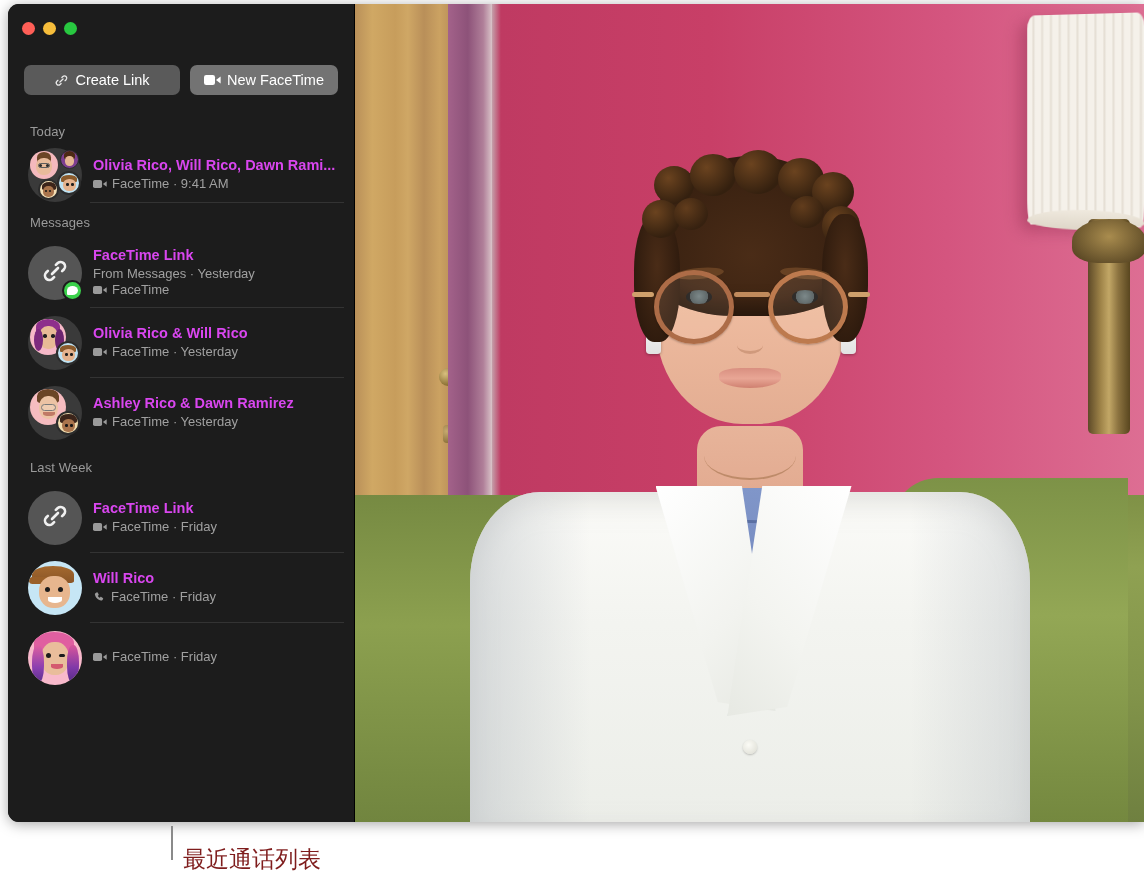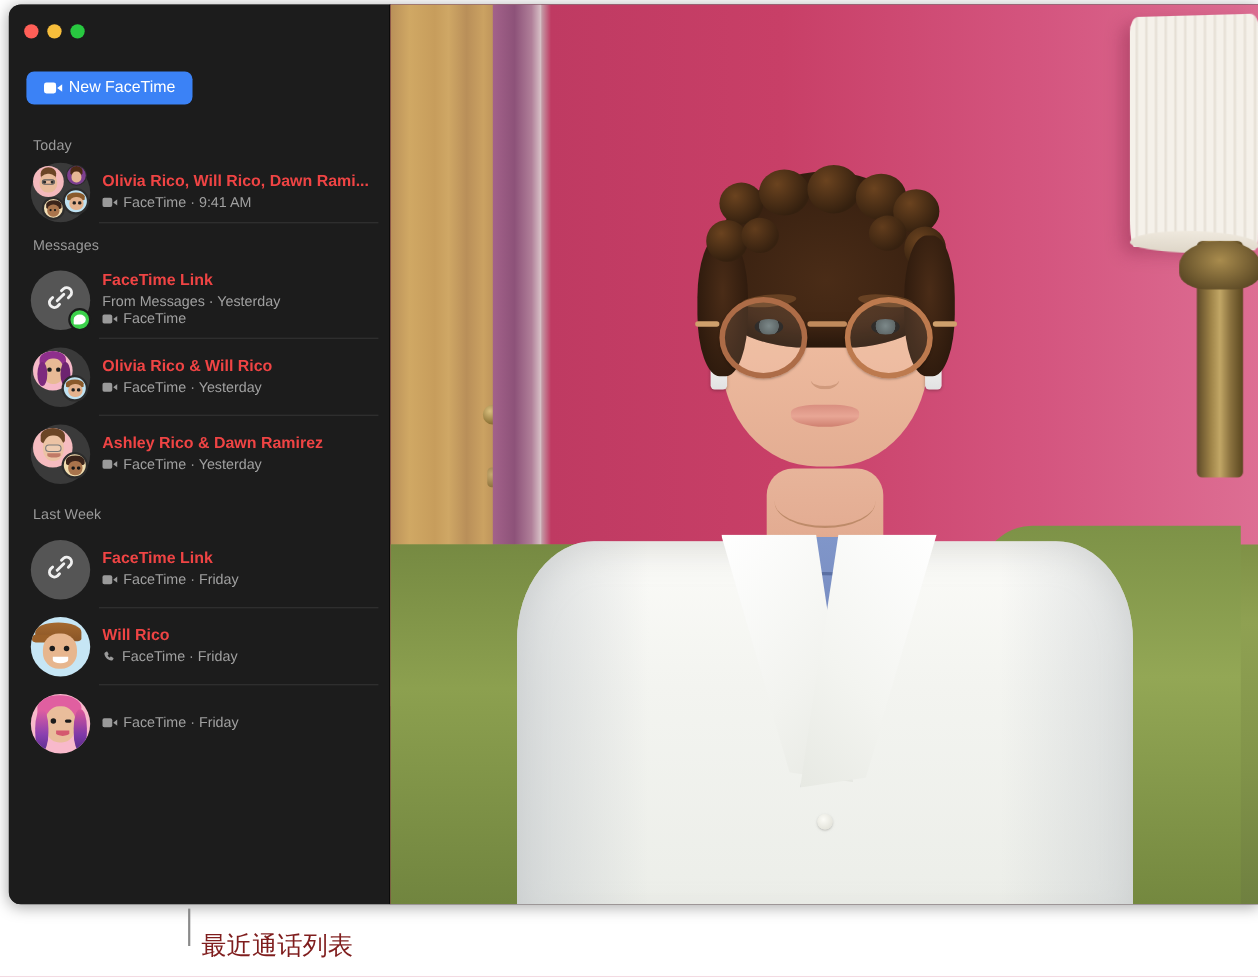--- a/index.html
+++ b/index.html
@@ -75,21 +75,21 @@
     gap: 6px;
     font-size: 14.5px;
     font-weight: 500;
     color: #fff;
     cursor: pointer;
     padding: 0 14px;
     font-family: "Liberation Sans", sans-serif;
     white-space: nowrap;
   }
   #create-link-btn { background: #5a5a5a; width: 161px; }
-  #new-facetime-btn { background: #3b82f6; width: 151px; }
+  #new-facetime-btn { background: #737373; width: 151px; }
 
   .icon-svg { display: block; }
 
   
   #call-list {
     position: absolute;
     left: 0; top: 108px;
     width: 100%;
     bottom: 0;
     overflow: hidden;
@@ -137,21 +137,21 @@
   .av-base {
     left: 0; top: 0; width: 54px; height: 54px;
     background: #3a3a3a;
   }
 
   .row-text { min-width: 0; flex: 1; padding-bottom: 2px; }
 
   .row-title {
     font-size: 14.5px;
     font-weight: bold;
-    color: #ef4444;
+    color: #d946ef;
     white-space: nowrap;
     overflow: hidden;
     text-overflow: ellipsis;
     line-height: 18px;
     margin-bottom: 2px;
   }
   .row-sub {
     font-size: 13px;
     color: #a0a0a0;
     line-height: 16px;
@@ -484,20 +484,30 @@
 
   <div id="sidebar">
 
     <div class="traffic-lights">
       <span class="tl red"></span>
       <span class="tl yellow"></span>
       <span class="tl green"></span>
     </div>
 
     <div id="toolbar">
+      <button class="tb-btn" id="create-link-btn">
+        <span class="sub-icon">
+          <svg class="icon-svg" width="15" height="15" viewBox="0 0 24 24" fill="none" stroke="#e8e8e8" stroke-width="2" stroke-linecap="round">
+            <path d="M9.5 14.5 14.5 9.5"></path>
+            <path d="M12.6 7.2l1.6-1.6a3.6 3.6 0 0 1 5.1 5.1l-1.6 1.6"></path>
+            <path d="M11.4 16.8l-1.6 1.6a3.6 3.6 0 0 1-5.1-5.1l1.6-1.6"></path>
+          </svg>
+        </span>
+        <span>Create Link</span>
+      </button>
 
       <button class="tb-btn" id="new-facetime-btn">
         <span class="sub-icon">
           <svg class="icon-svg" width="17" height="12" viewBox="0 0 17 12">
             <rect x="0" y="1" width="11" height="10" rx="2.2" fill="#ffffff"></rect>
             <path d="M12 6 16.6 2.6v6.8z" fill="#ffffff"></path>
           </svg>
         </span>
         <span>New FaceTime</span>
       </button>

